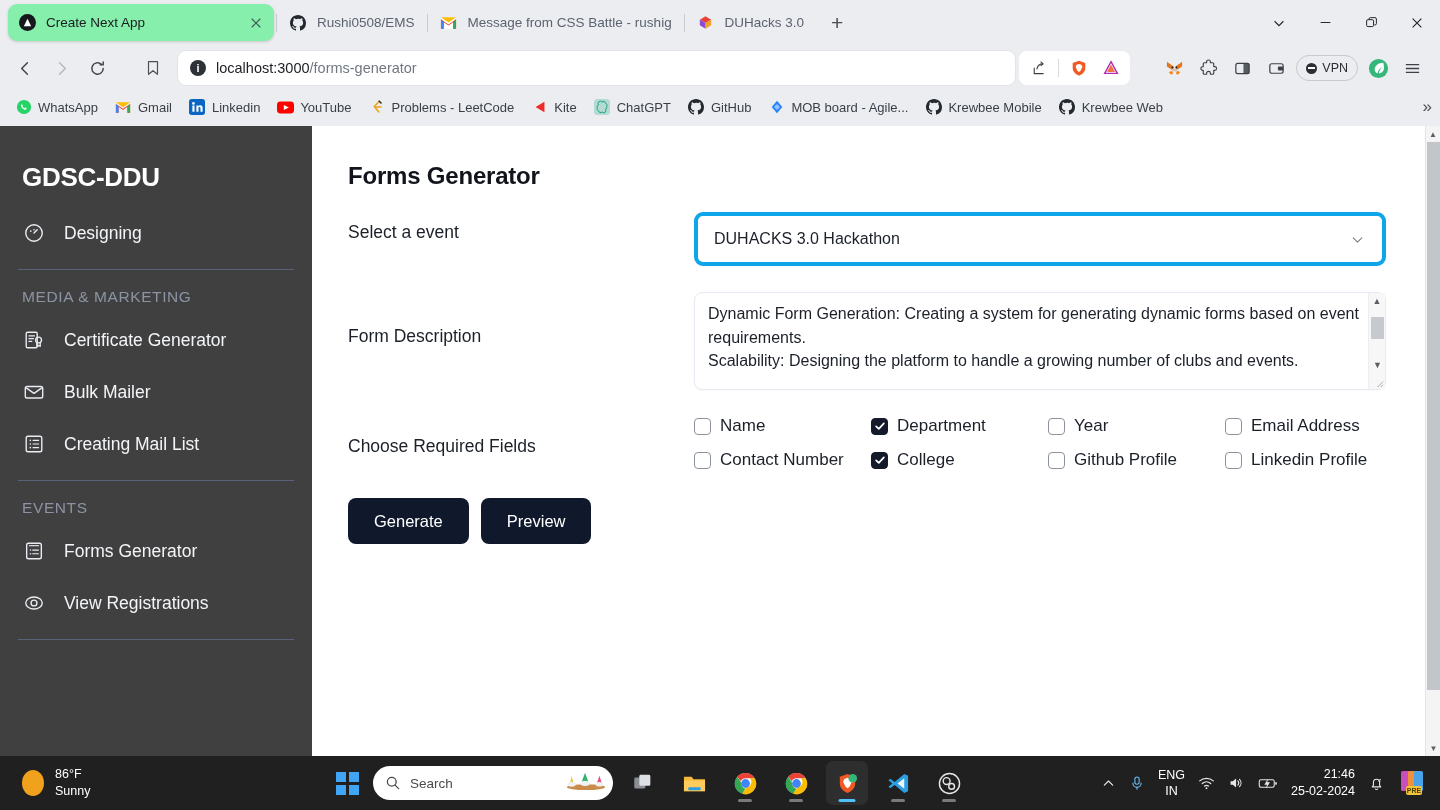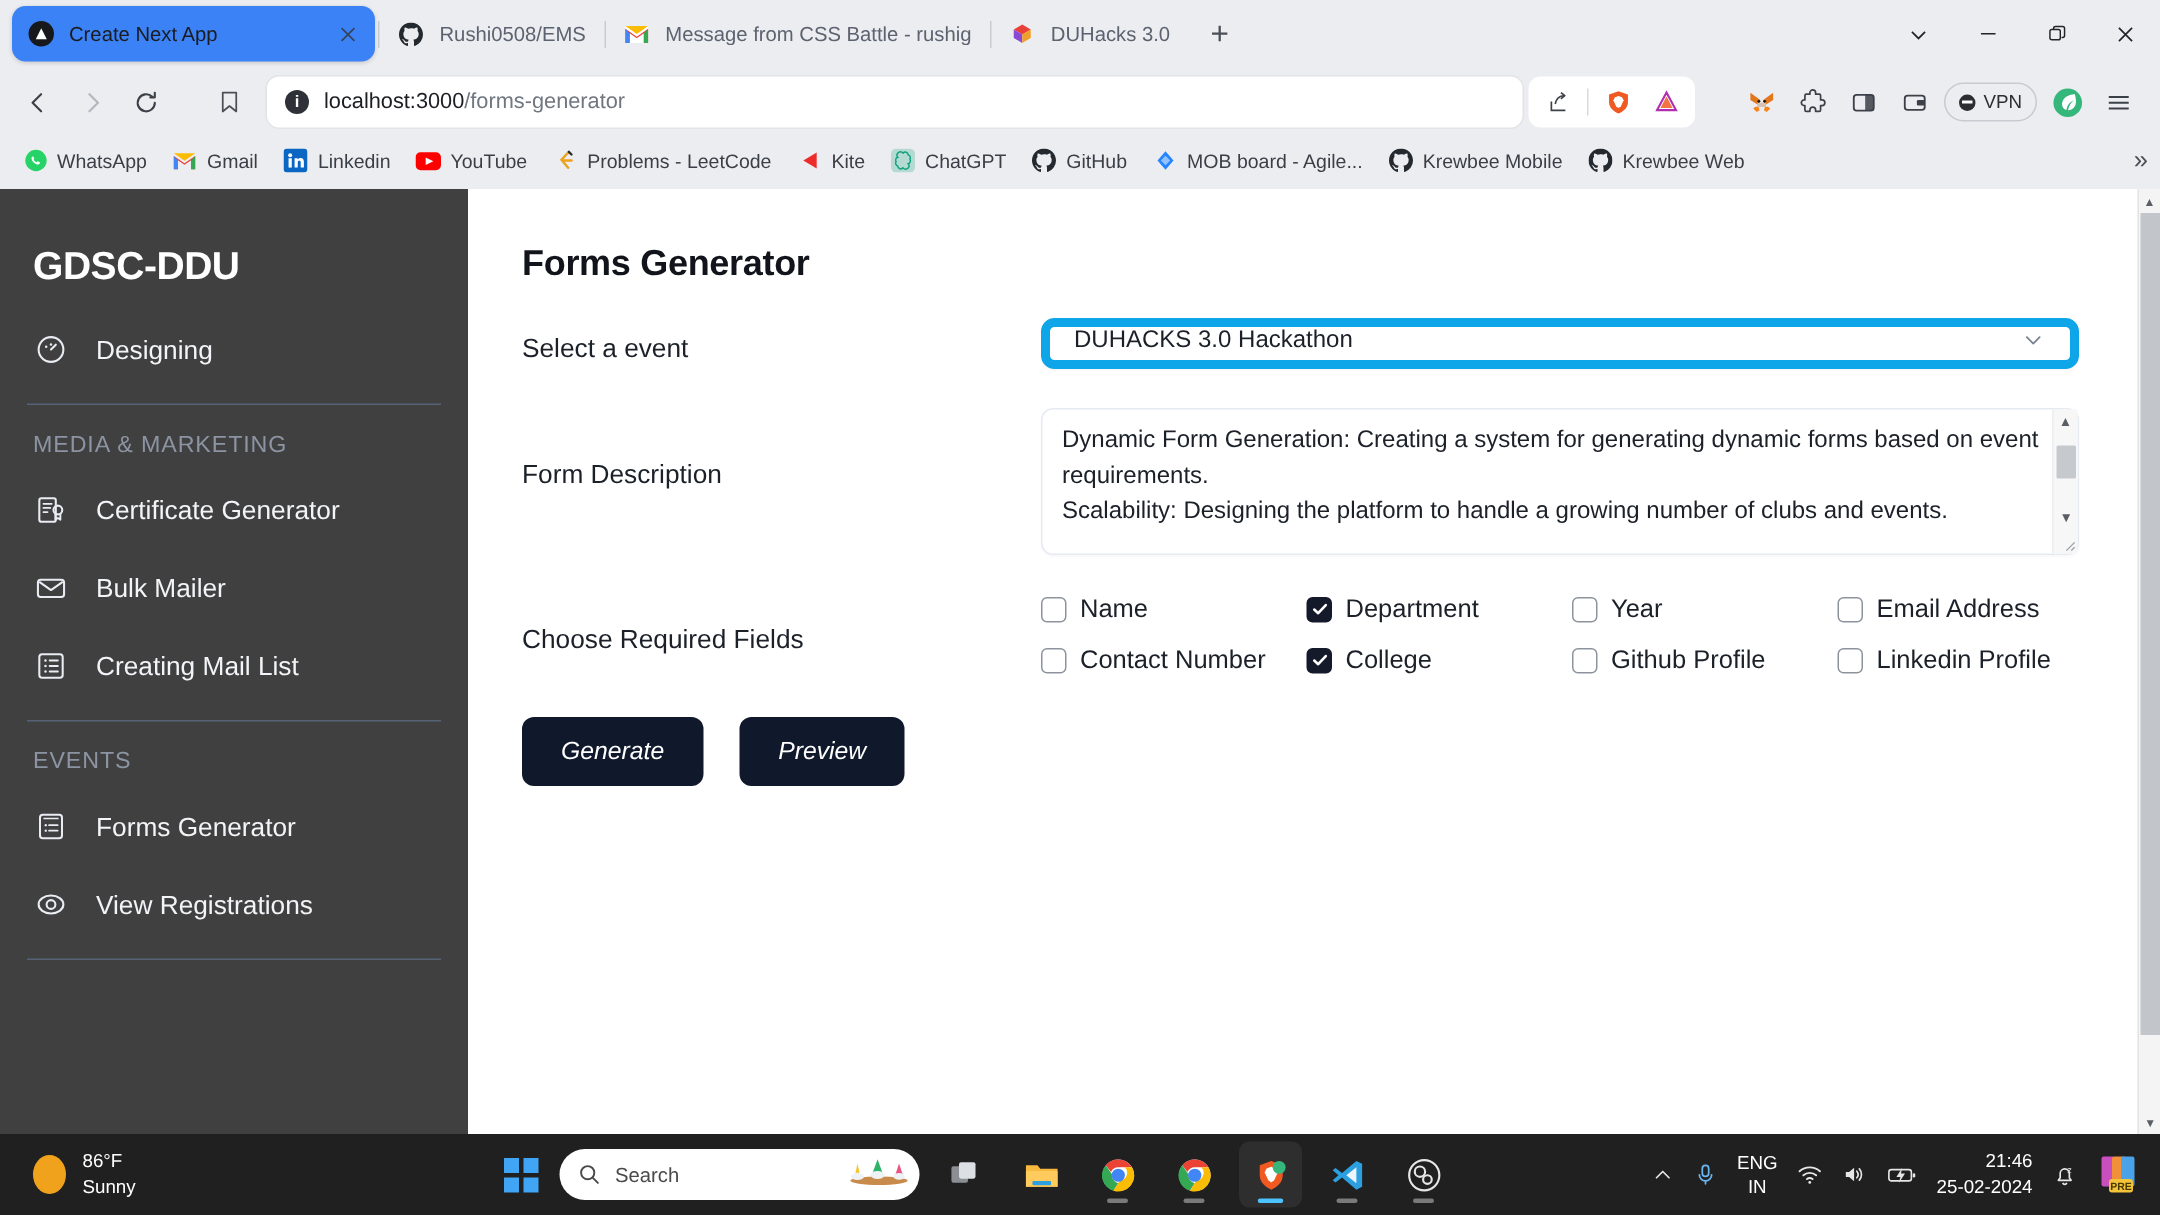--- a/index.html
+++ b/index.html
@@ -15,21 +15,21 @@
   .browser { position: absolute; left:0; top:0; width:1440px; height:756px; background:#ecedf0; }
 
   
   .tabstrip { position:relative; height:45px; display:flex; align-items:center; padding-left:8px; }
   .tab {
     display:flex; align-items:center; gap:10px;
     height:37px; border-radius:9px; padding:0 10px;
     font-size:13.5px; color:#5c6370; max-width:270px; min-width:120px;
     position:relative;
   }
-  .tab.active { background:#3b82f6; box-shadow:0 1px 3px rgba(0,0,0,.16); color:#1b1c20; width:242px;}
+  .tab.active { background:#86efac; box-shadow:0 1px 3px rgba(0,0,0,.16); color:#1b1c20; width:266px;}
   .tab .favicon { width:18px; height:18px; flex:0 0 18px; display:flex; align-items:center; justify-content:center; }
   .tab .tab-title { white-space:nowrap; overflow:hidden; flex:1; font-size:13.5px; }
   .tab .tab-close { width:16px; height:16px; opacity:.8; display:flex; align-items:center; justify-content:center; }
   .tab-sep { width:1px; height:18px; background:#c9ccd2; margin:0 2px; }
   .newtab { width:30px; height:30px; display:flex; align-items:center; justify-content:center; font-size:21px; color:#4a4f57; margin-left:8px;}
   .wincontrols { position:absolute; right:0; top:0; height:45px; display:flex; align-items:center; }
   .wincontrols > div { width:46px; height:45px; display:flex; align-items:center; justify-content:center; color:#21232a; }
   .fav-circle { width:17px; height:17px; border-radius:50%; background:#17181c; display:flex; align-items:center; justify-content:center;}
   .fav-circle svg { width:11px; height:11px; }
 
@@ -74,22 +74,22 @@
   .side-divider { height:1px; background:#566278; margin:10px 0 4px 0;}
   .side-head { font-size:15.5px; letter-spacing:.6px; color:#8c94a3; padding:14px 4px 8px 4px;}
 
   .content { position:absolute; left:312px; top:0; width:1113px; height:630px; background:#fff; padding:36px 0 0 36px;}
   .page-title { font-size:24px; font-weight:bold; color:#11141a; letter-spacing:-.2px; }
   .formrow { display:flex; align-items:flex-start; margin-top:26px; }
   .flabel { width:346px; flex:0 0 346px; font-size:17.5px; color:#1b2029; padding-top:10px;}
   .fctl { flex:1; max-width:692px; }
 
   .select {
-    height:34px; border:6px solid #0ea5e9; border-radius:9px; background:#fff;
-    display:flex; align-items:flex-start; justify-content:space-between;
+    height:54px; border:4px solid #0ea5e9; border-radius:9px; background:#fff;
+    display:flex; align-items:center; justify-content:space-between;
     padding:0 16px; font-size:16px; color:#1b2029; box-shadow:0 1px 2px rgba(16,24,40,.03);
   }
   .select .chev { color:#7b828f; }
 
   .ta-wrap { position:relative; }
   .textarea {
     height:98px; border:1px solid #e6eaf2; border-radius:8px; background:#fff;
     padding:9px 26px 9px 13px; font-size:16px; line-height:1.48; color:#1b2029;
     overflow:hidden; box-shadow:0 1px 2px rgba(16,24,40,.03);
   }
@@ -98,21 +98,21 @@
   .ta-thumb { position:absolute; left:2px; top:24px; width:13px; height:22px; background:#c6c9ce; border-radius:1px;}
   .ta-grip { position:absolute; right:2px; bottom:2px; width:11px; height:11px; color:#9aa0a8; font-size:10px; line-height:11px;}
 
   .checkgrid { display:grid; grid-template-columns: 177px 177px 177px 1fr; row-gap:14px; margin-top:2px;}
   .chk { display:flex; align-items:center; gap:9px; font-size:17px; color:#1b2029; white-space:nowrap;}
   .box { width:17px; height:17px; flex:0 0 17px; border:1.6px solid #8d939c; border-radius:4px; background:#fff;}
   .box.checked { background:#141a2a; border-color:#141a2a; display:flex; align-items:center; justify-content:center;}
   .box.checked svg { width:12px; height:12px; }
 
   .note { font-size:17.5px; font-style:italic; color:#454b55; text-align:left; margin:26px 0 0 310px;}
-  .btnrow { display:flex; gap:24px; margin-top:28px;font-style:italic; }
+  .btnrow { display:flex; gap:12px; margin-top:28px; }
   .btn { background:#10192c; color:#fff; font-size:16.5px; border-radius:8px; padding:0 26px; height:46px; display:flex; align-items:center; justify-content:center;}
 
   
   .pscroll { position:absolute; right:0; top:126px; width:15px; height:630px; background:#f4f4f4; border-left:1px solid #e4e4e4;}
   .pscroll .arr { height:16px; display:flex; align-items:center; justify-content:center; font-size:8px; color:#5a5f66;}
   .pscroll .thumb { position:absolute; left:1px; top:16px; width:13px; height:548px; background:#c2c5ca; }
   .pscroll .arrb { position:absolute; bottom:0; left:0; width:15px; height:16px; display:flex; align-items:center; justify-content:center; font-size:8px; color:#5a5f66;}
 
   
   .taskbar { position:absolute; left:0; bottom:0; width:1440px; height:54px; background:#202020; color:#fff; display:flex; align-items:center;}

